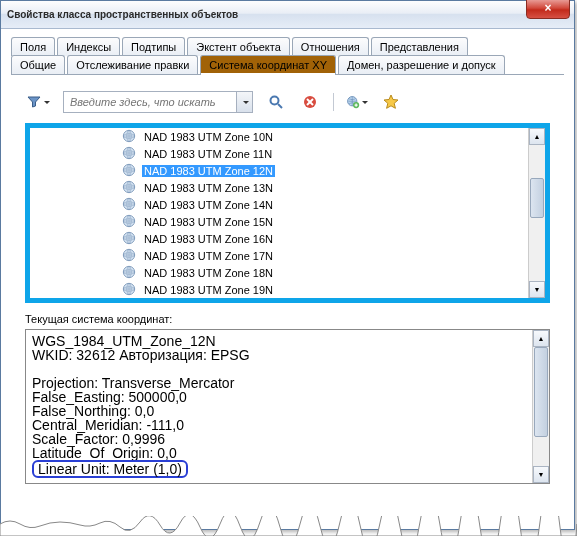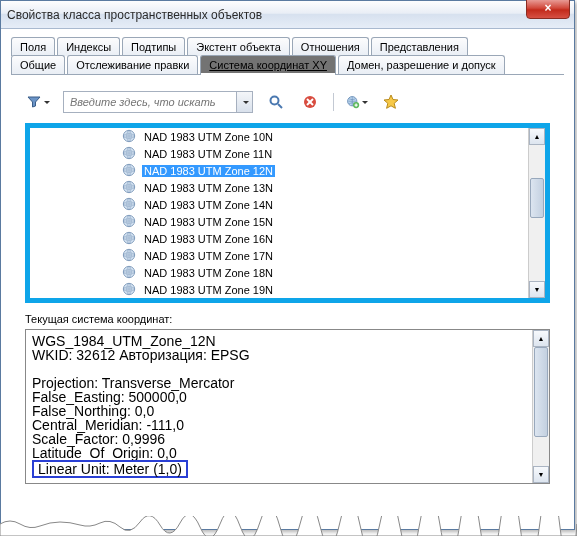--- a/index.html
+++ b/index.html
@@ -23,21 +23,22 @@
     height: 28px;
     background: linear-gradient(to bottom, #fdfdfe 0%, #e9eef6 45%, #d7e1ef 50%, #e6edf7 100%);
     border-bottom: 1px solid #a9b9cf;
     display: flex;
     align-items: center;
     padding: 0 6px;
     position: relative;
   }
   .titlebar-title {
     color: #2b2b2b;
-    font-size: 12px;
+    font-size: 10px;
+    font-weight: bold;
   }
   .close-btn {
     position: absolute;
     right: 4px;
     top: -2px;
     width: 44px;
     height: 20px;
     background: linear-gradient(to bottom, #e89a94 0%, #d1483b 45%, #c22a1b 55%, #d65043 100%);
     border: 1px solid #8a2c22;
     border-radius: 0 0 4px 4px;
@@ -68,24 +69,23 @@
     white-space: nowrap;
     border-radius: 3px 3px 0 0;
     flex-shrink: 0;
   }
   .tab-row.row1 .tab { flex: 0 0 auto; }
   .tab-row.row2 {
     border-bottom: 1px solid #9aa7b7;
     margin-top: -1px;
   }
   .tab.active {
-    background: #737373;
+    background: #a16207;
     position: relative;
     z-index: 2;
-    text-decoration: underline;
   }
   .tab.active::after {
     content: '';
     position: absolute;
     left: 0; right: 0; bottom: -1px;
     height: 2px;
     background: #fff;
   }
   .panel {
     padding: 10px 14px;
@@ -212,21 +212,21 @@
   .details-text {
     flex: 1;
     padding: 4px 6px;
     font-size: 14px;
     line-height: 14px;
     overflow: hidden;
   }
   .details-text .line { white-space: nowrap; }
   .highlighted {
     border: 2px solid #2a3fd4;
-    border-radius: 0;
+    border-radius: 6px;
     display: inline-block;
     padding: 0 4px;
   }
   .rough-edge {
     position: absolute;
     bottom: 0; left: 0; width: 577px; height: 20px;
     overflow: hidden;
   }
   .rough-edge svg { display: block; }
 </style>

